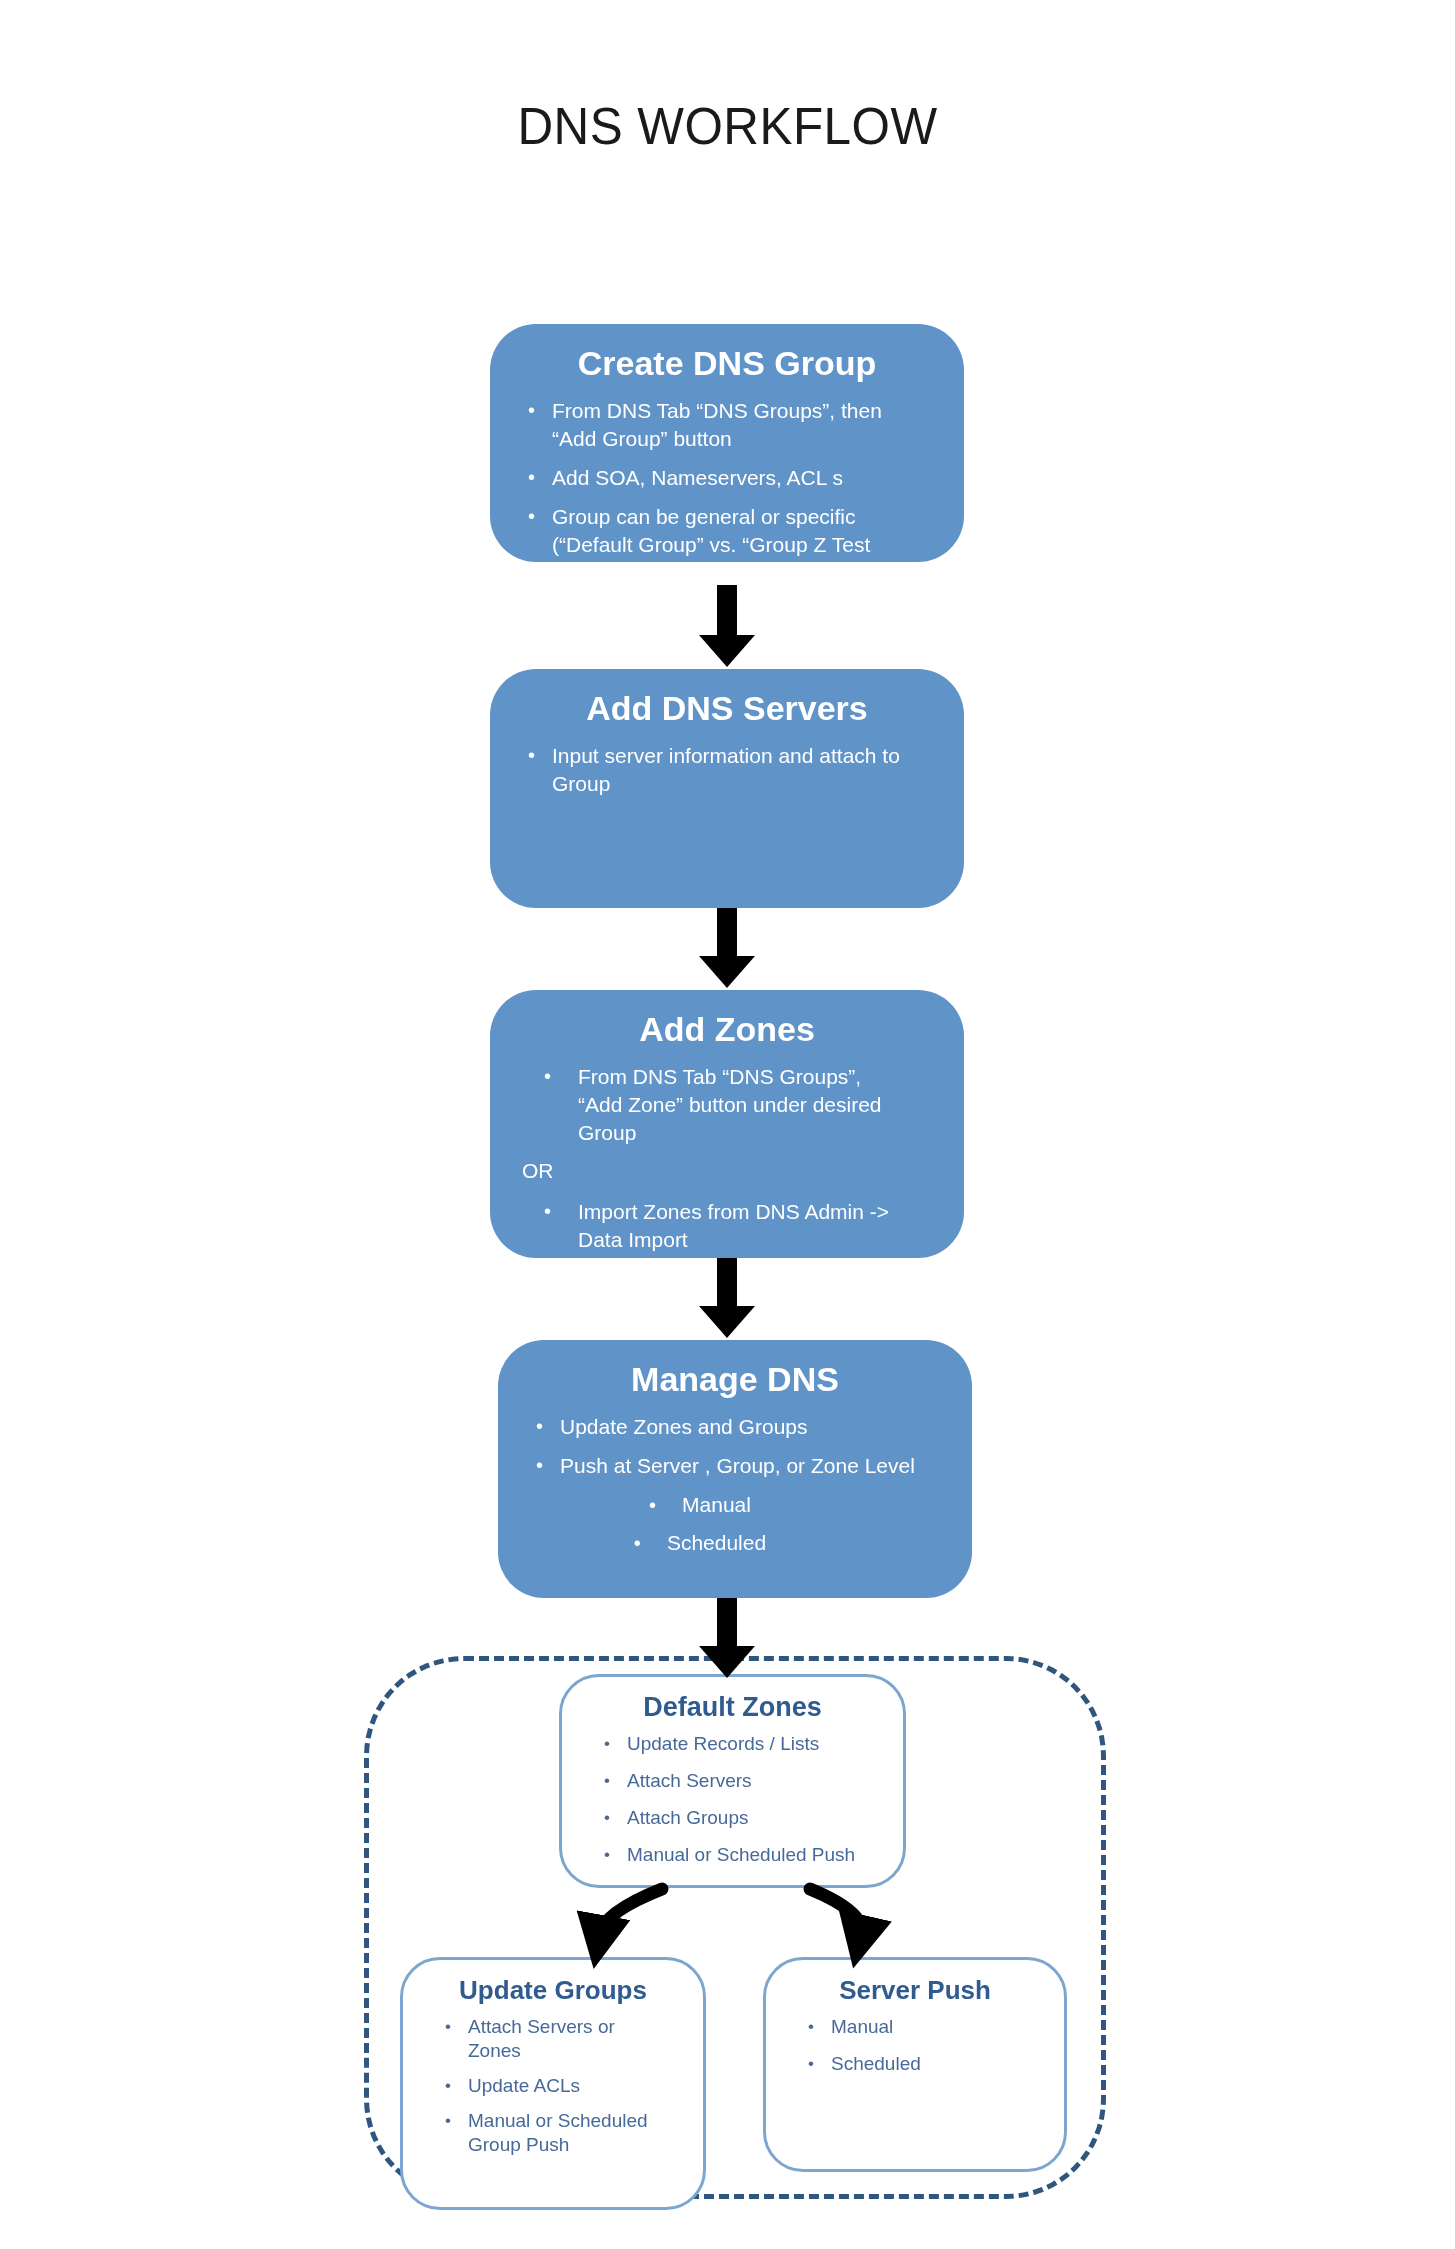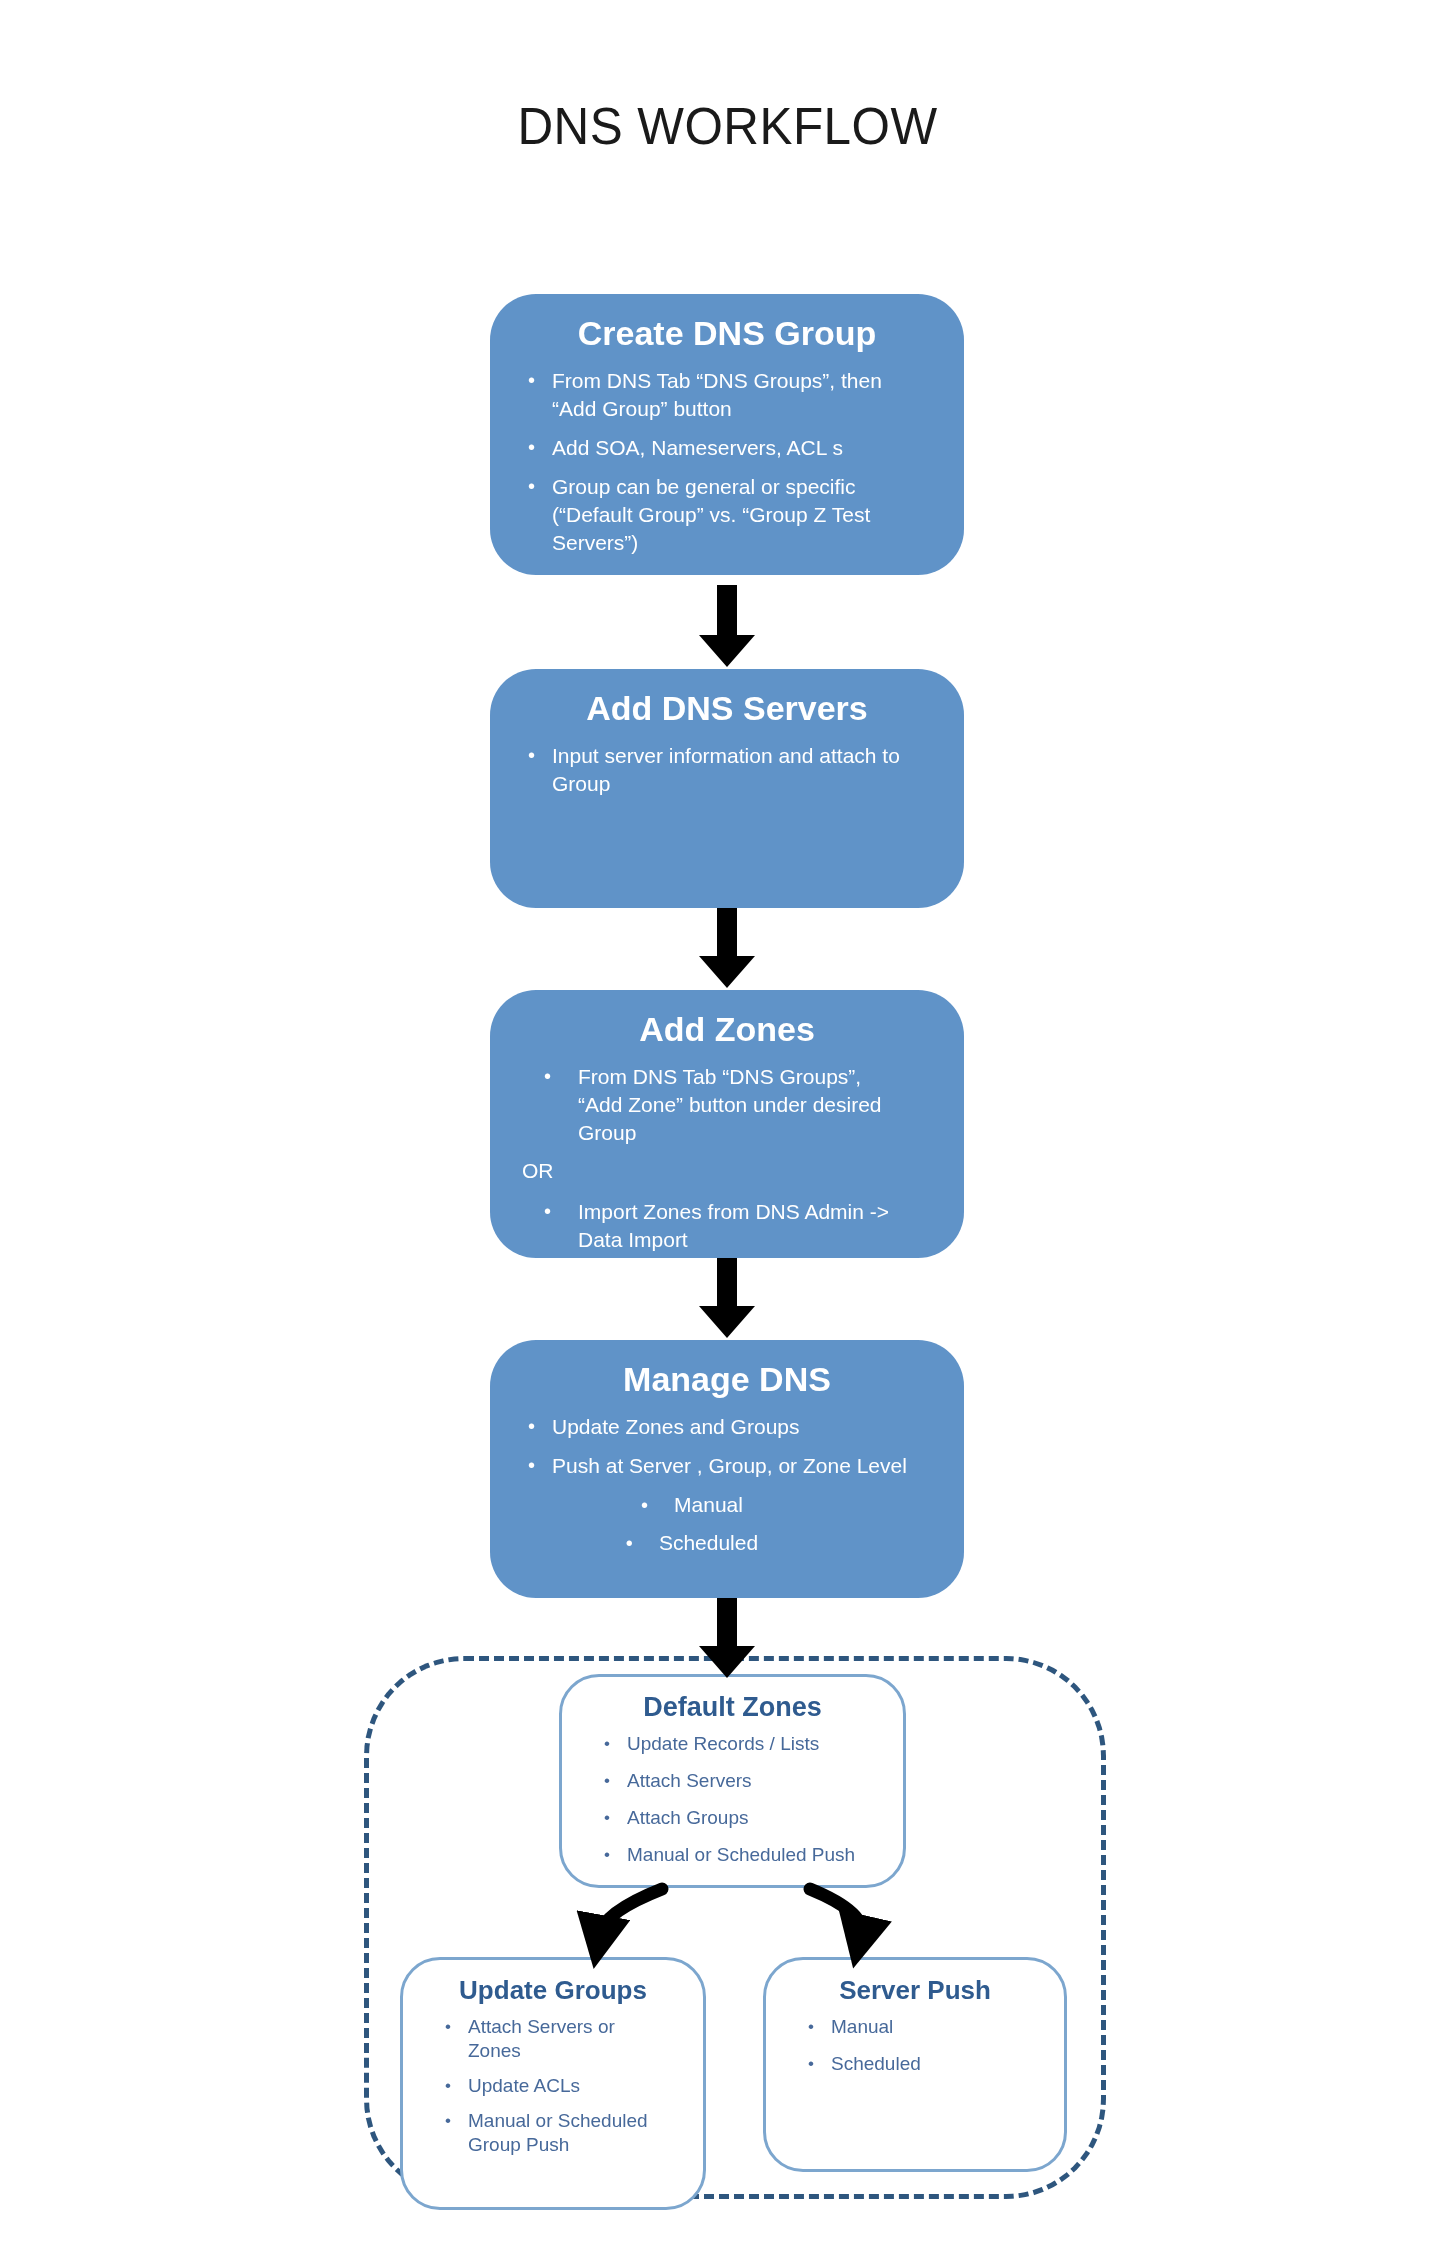--- a/index.html
+++ b/index.html
@@ -76,21 +76,21 @@
   .arrow-layer{
     position:absolute;left:0;top:0;width:1455px;height:2249px;
     z-index:10;pointer-events:none;
   }
 </style>
 </head>
 <body>
 
 <h1 class="page-title">DNS WORKFLOW</h1>
 
-<section class="flow-box" id="fb0" style="top:294px;height:281px;">
+<section class="flow-box" id="fb0" style="top:324px;height:238px;">
   <h2 class="box-title">Create DNS Group</h2>
   <ul class="bullets">
     <li>From DNS Tab “DNS Groups”, then “Add Group” button</li>
     <li>Add SOA, Nameservers, ACL s</li>
     <li>Group can be general or specific (“Default Group” vs. “Group Z Test Servers”)</li>
   </ul>
 </section>
 
 <section class="flow-box" id="fb1" style="top:669px;height:239px;">
   <h2 class="box-title">Add DNS Servers</h2>
@@ -103,21 +103,21 @@
   <h2 class="box-title">Add  Zones</h2>
   <ul class="bullets">
     <li>From DNS Tab “DNS Groups”, “Add Zone” button under desired Group</li>
   </ul>
   <div class="or-label">OR</div>
   <ul class="bullets">
     <li>Import Zones from DNS Admin -&gt; Data Import</li>
   </ul>
 </section>
 
-<section class="flow-box" id="fb3" style="top:1340px;height:258px;">
+<section class="flow-box" id="fb3" style="top:1340px;height:258px;margin-left:8px;">
   <h2 class="box-title">Manage DNS</h2>
   <ul class="bullets">
     <li>Update Zones and Groups</li>
     <li>Push at Server , Group, or Zone Level</li>
   </ul>
   <ul class="sub-bullets">
     <li>Manual</li>
     <li>Scheduled</li>
   </ul>
 </section>

